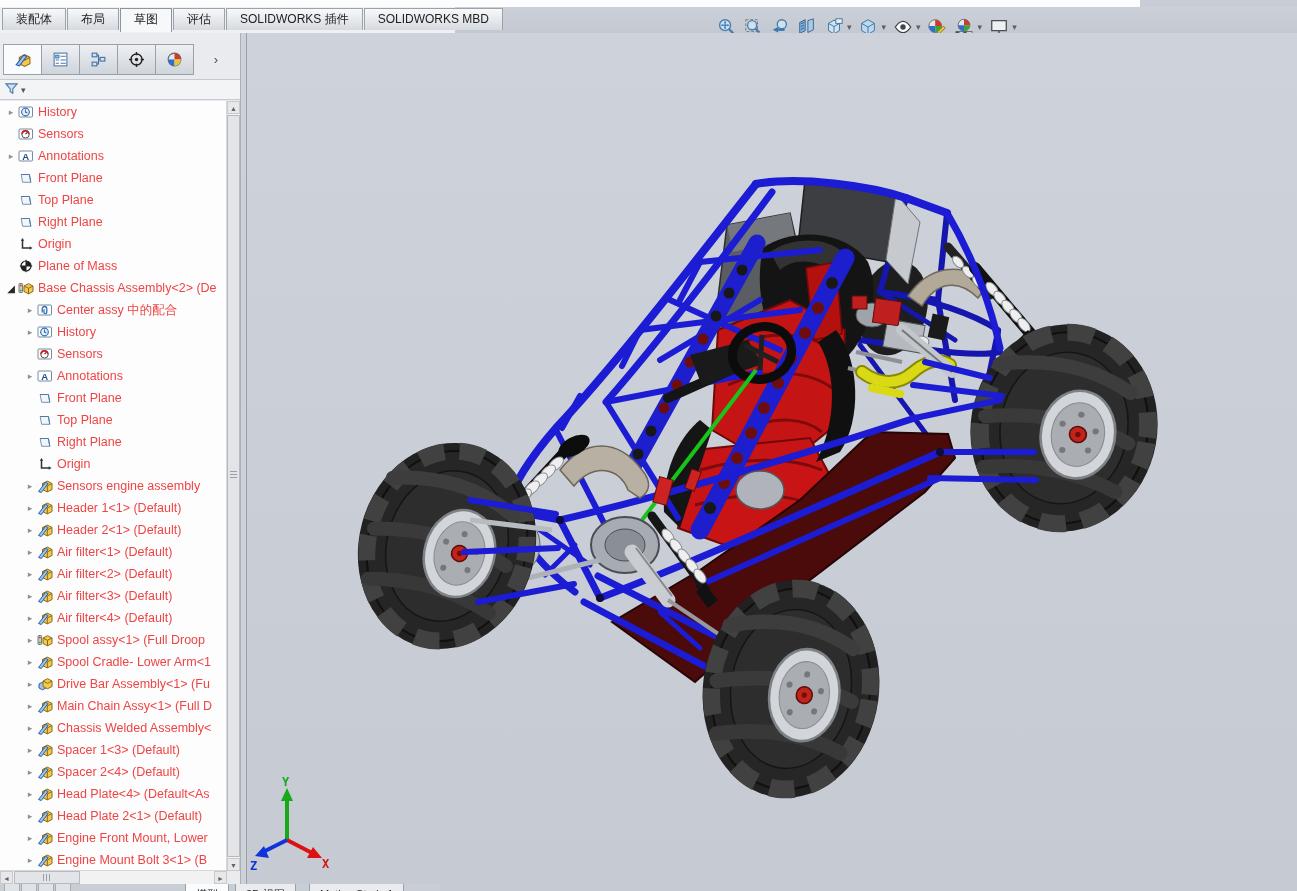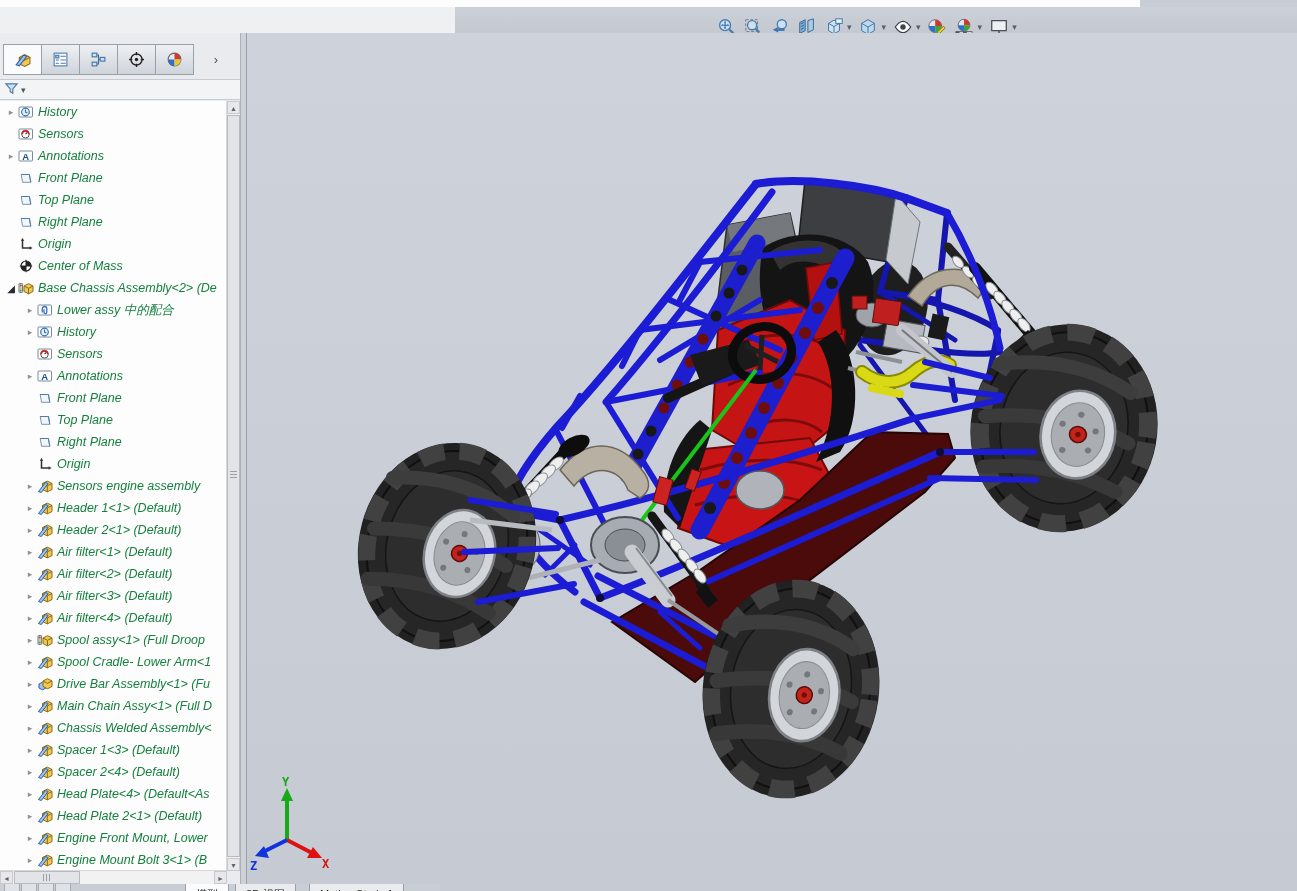--- a/index.html
+++ b/index.html
@@ -30,21 +30,21 @@
   .mgr-overflow{width:20px;height:29px;display:flex;align-items:center;justify-content:center;color:#4a5burn;color:#49505a;font-size:13px;}
   .filter-row{position:absolute;left:0;top:46px;height:21px;width:240px;background:#f2f4f6;border-top:1px solid #c6cbd2;border-bottom:1px solid #c6cbd2;display:flex;align-items:center;padding-left:4px;box-sizing:border-box;}
   .filter-row svg{width:15px;height:15px;}
   .filter-caret{font-size:9px;color:#555;margin-left:2px;}
   .tree{position:absolute;left:0;top:68px;width:227px;bottom:20px;background:#fdfdfe;overflow:hidden;}
   .tree-row{height:22px;display:flex;align-items:center;white-space:nowrap;overflow:hidden;cursor:default;}
   .tw-arrow{width:14px;text-align:center;font-size:9px;color:#8d939b;flex:none;}
   .tw-arrow.exp{color:#262a30;font-size:10px;}
   .tw-icon{width:17px;height:16px;flex:none;margin-right:3px;}
   .tw-icon svg{width:16px;height:16px;}
-  .tw-label{font-size:12.5px;color:#15803d;font-style:italic;}
+  .tw-label{font-size:12.5px;color:#ef4444;}
   
   .vsb{position:absolute;right:0;top:68px;width:13px;bottom:20px;background:#f2f2f2;border-left:1px solid #d8d8d8;}
   .vsb .arr{position:absolute;left:0;width:13px;height:13px;font-size:7px;color:#5f6票;color:#5f656d;text-align:center;line-height:13px;background:#e8e8ea;border:1px solid #c9c9cc;box-sizing:border-box;}
   .vsb .thumb{position:absolute;left:0;width:13px;background:#e3e4e7;border:1px solid #b7bac0;box-sizing:border-box;}
   .grip{position:absolute;left:2px;width:7px;height:1px;background:#9aa0a8;}
   .hsb{position:absolute;left:0;bottom:7px;width:227px;height:13px;background:#f2f2f2;border-top:1px solid #d8d8d8;}
   .hsb .arr{position:absolute;top:0;width:13px;height:13px;font-size:7px;color:#5f656d;text-align:center;line-height:13px;background:#e8e8ea;border:1px solid #c9c9cc;box-sizing:border-box;}
   .hsb .thumb{position:absolute;top:0;left:14px;width:66px;height:13px;background:#e3e4e7;border:1px solid #b7bac0;box-sizing:border-box;}
   .hgrip{position:absolute;top:2px;width:1px;height:7px;background:#9aa0a8;}
   
@@ -60,20 +60,28 @@
   .tube{stroke:var(--frame-blue,#1c1cd4);fill:none;stroke-linecap:round;}
   .tube2{stroke:#1416ae;fill:none;stroke-linecap:round;}
   .coil{fill:#efefef;stroke:#8a8f94;stroke-width:1;}
 </style>
 </head>
 <body>
 
 <div class="menu-strip"></div>
 <div class="tab-row">
   <div class="tab-row-left"></div>
+  <div class="cmd-tabs" id="cmdTabs">
+      <div class="cmd-tab">装配体</div>
+      <div class="cmd-tab">布局</div>
+      <div class="cmd-tab active">草图</div>
+      <div class="cmd-tab">评估</div>
+      <div class="cmd-tab">SOLIDWORKS 插件</div>
+      <div class="cmd-tab">SOLIDWORKS MBD</div>
+    </div>
   <div class="hud" id="hud">
       <span class="hicon">
         <svg viewBox="0 0 22 22">
           <circle cx="10" cy="9" r="6" fill="#cfe0ef" stroke="#4a7db0" stroke-width="1.5"></circle>
           <path d="M14.5 13.5L19 18" stroke="#4a7db0" stroke-width="2.5"></path>
           <path d="M10 6v6M7 9h6" stroke="#2f6fb4" stroke-width="1.2"></path>
           <path d="M10 4.2L8.7 6.4h2.6zM10 13.8L8.7 11.6h2.6zM5.2 9l2.2-1.3v2.6zM14.8 9l-2.2-1.3v2.6z" fill="#2f6fb4"></path>
         </svg>
       </span>
       <span class="hicon">
@@ -480,42 +488,42 @@
           </svg></span>
         <span class="tw-label">Origin</span>
       </div>
       <div class="tree-row" style="padding-left: 4px;">
         <span class="tw-arrow"></span>
         <span class="tw-icon"><svg viewBox="0 0 16 16">
             <circle cx="8" cy="8" r="5" fill="#fff" stroke="#222" stroke-width="1.2"></circle>
             <path d="M8 1.8v12.4M1.8 8h12.4" stroke="#222" stroke-width="1"></path>
             <path d="M8 8V3a5 5 0 0 1 5 5zM8 8v5a5 5 0 0 1-5-5z" fill="#222"></path>
           </svg></span>
-        <span class="tw-label">Center of Mass</span>
+        <span class="tw-label">Plane of Mass</span>
       </div>
       <div class="tree-row" style="padding-left: 4px;">
         <span class="tw-arrow exp">◢</span>
         <span class="tw-icon"><svg viewBox="0 0 16 16">
             <rect x="1" y="3.5" width="3.6" height="9" rx="0.8" fill="#d9dee5" stroke="#6b7280"></rect>
             <circle cx="2.8" cy="5.5" r="1" fill="#d03a2e"></circle>
             <circle cx="2.8" cy="8" r="1" fill="#e8c832"></circle>
             <circle cx="2.8" cy="10.5" r="1" fill="#3aa53a"></circle>
             <path d="M6 6l4.5-2.3L15 6v5.5l-4.5 2.3L6 11.5z" fill="#f3c94f" stroke="#8a6b17"></path>
             <path d="M6 6l4.5 2.3L15 6" fill="none" stroke="#8a6b17"></path>
             <path d="M10.5 8.3v5.5" stroke="#8a6b17"></path>
           </svg></span>
         <span class="tw-label">Base Chassis Assembly&lt;2&gt; (De</span>
       </div>
       <div class="tree-row" style="padding-left: 23px;">
         <span class="tw-arrow">▸</span>
         <span class="tw-icon"><svg viewBox="0 0 16 16">
             <rect x="1" y="3" width="13.5" height="10" rx="1" fill="#fff" stroke="#7a8aa0"></rect>
             <path d="M5.2 10.5V6.8a2.3 2.3 0 0 1 4.6 0v3.4a1.4 1.4 0 0 1-2.8 0V7.2" fill="none" stroke="#2f6fb4" stroke-width="1.3"></path>
           </svg></span>
-        <span class="tw-label">Lower assy 中的配合</span>
+        <span class="tw-label">Center assy 中的配合</span>
       </div>
       <div class="tree-row" style="padding-left: 23px;">
         <span class="tw-arrow">▸</span>
         <span class="tw-icon"><svg viewBox="0 0 16 16">
             <rect x="1" y="3" width="13.5" height="10" rx="1" fill="#fff" stroke="#7a8aa0"></rect>
             <circle cx="7.5" cy="8" r="3.8" fill="#e8f0fa" stroke="#2f6fb4" stroke-width="1.2"></circle>
             <path d="M7.5 5.6v2.5l1.8 1" stroke="#2f6fb4" fill="none" stroke-width="1.1"></path>
           </svg></span>
         <span class="tw-label">History</span>
       </div>

